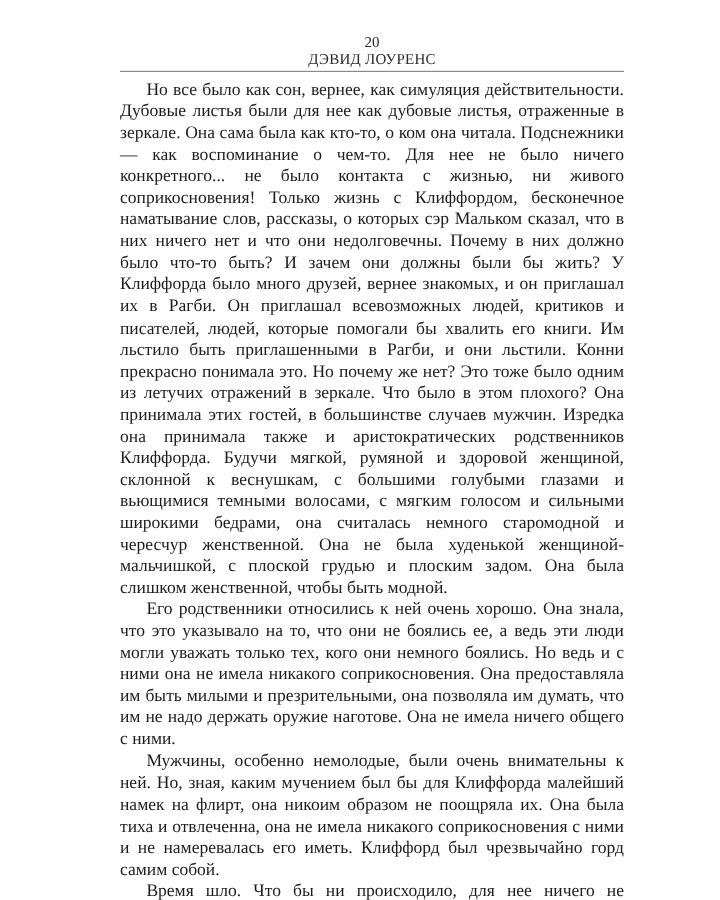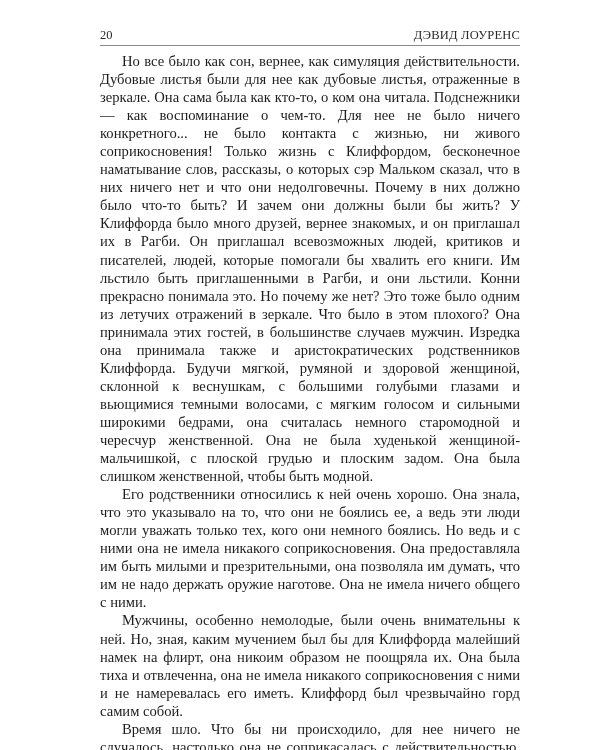--- a/index.html
+++ b/index.html
@@ -23,20 +23,21 @@
   }
   .running-head {
     display: flex;
     justify-content: space-between;
     align-items: center;
     font-size: 12.5px;
     line-height: 14px;
     padding-bottom: 3px;
     border-bottom: 1px solid #8a8a8a;
     color: #2a2a2a;
+    flex-direction: column;
   }
   .running-head .author {
     letter-spacing: 0.2px;
   }
   .body-text {
     margin-top: 6px;
     font-size: 14.6px;
     line-height: 18.05px;
     text-align: justify;
     hyphens: manual;

